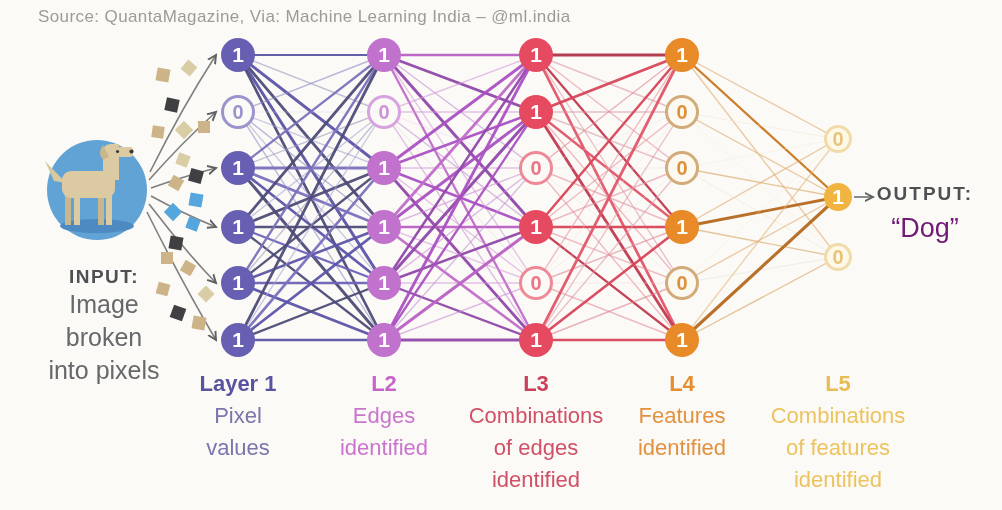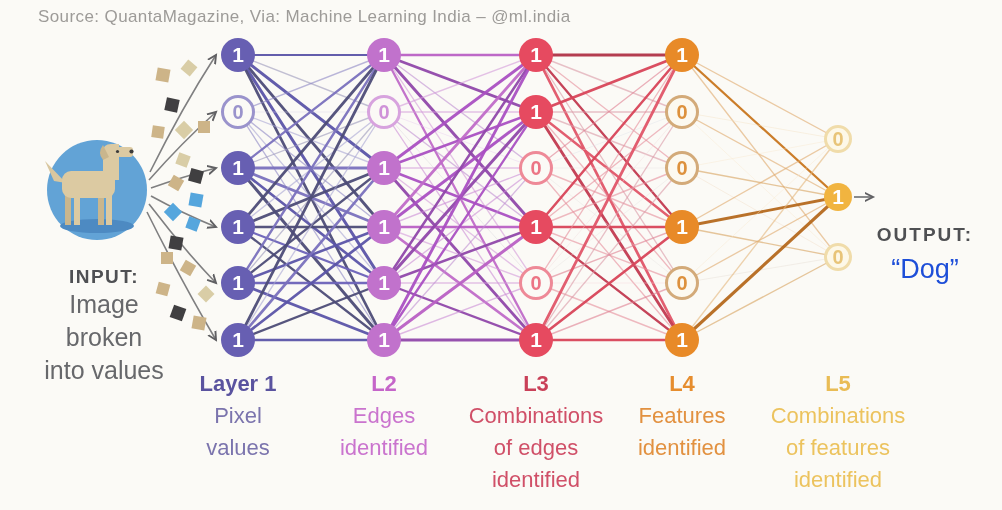--- a/index.html
+++ b/index.html
@@ -9,23 +9,23 @@
     font-family:"Liberation Sans",sans-serif;
   }
   .src{
     position:absolute;left:38px;top:7px;
     font-size:17px;color:#9d9b98;letter-spacing:.4px;white-space:nowrap;
   }
   svg.net{position:absolute;left:0;top:0;}
   .input-block{position:absolute;left:15px;top:266px;width:178px;text-align:center;}
   .input-title{font-size:19px;font-weight:bold;color:#4f5053;letter-spacing:1.5px;margin-bottom:0;}
   .input-line{font-size:25px;color:#67686b;line-height:33px;}
-  .output-block{position:absolute;left:874px;top:183px;width:102px;text-align:center;margin-top:41px;}
+  .output-block{position:absolute;left:874px;top:183px;width:102px;text-align:center;}
   .output-title{font-size:19px;font-weight:bold;color:#4f5053;letter-spacing:2px;white-space:nowrap;}
-  .output-value{font-size:27px;color:#1d4ed8;margin-top:8px;}
+  .output-value{font-size:27px;color:#701a75;margin-top:8px;}
   .col{position:absolute;top:368px;width:184px;text-align:center;}
   .col-title{font-size:22px;font-weight:bold;line-height:32px;}
   .col-line{font-size:22px;line-height:32px;}
 </style>
 </head>
 <body>
 
 <div class="stage">
 
   <div class="src">Source: QuantaMagazine, Via: Machine Learning India – @ml.india</div>
@@ -323,21 +323,21 @@
           <circle cx="838" cy="257" r="12.5" fill="#fdf8e8" stroke="#f0dcaa" stroke-width="3"></circle>
           <text x="838" y="264" text-anchor="middle" font-family="&quot;Liberation Sans&quot;, sans-serif" font-size="20" font-weight="bold" fill="#e8c478">0</text>
         </g>
       </g>
   </svg>
 
   <div class="input-block">
     <div class="input-title">INPUT:</div>
     <div class="input-line">Image</div>
     <div class="input-line">broken</div>
-    <div class="input-line">into values</div>
+    <div class="input-line">into pixels</div>
   </div>
 
   <div class="output-block">
     <div class="output-title">OUTPUT:</div>
     <div class="output-value">“Dog”</div>
   </div>
 
   <div id="labels">
       <div class="col" style="left: 146px;">
         <div class="col-title" style="color: rgb(90, 83, 159);">Layer 1</div>

